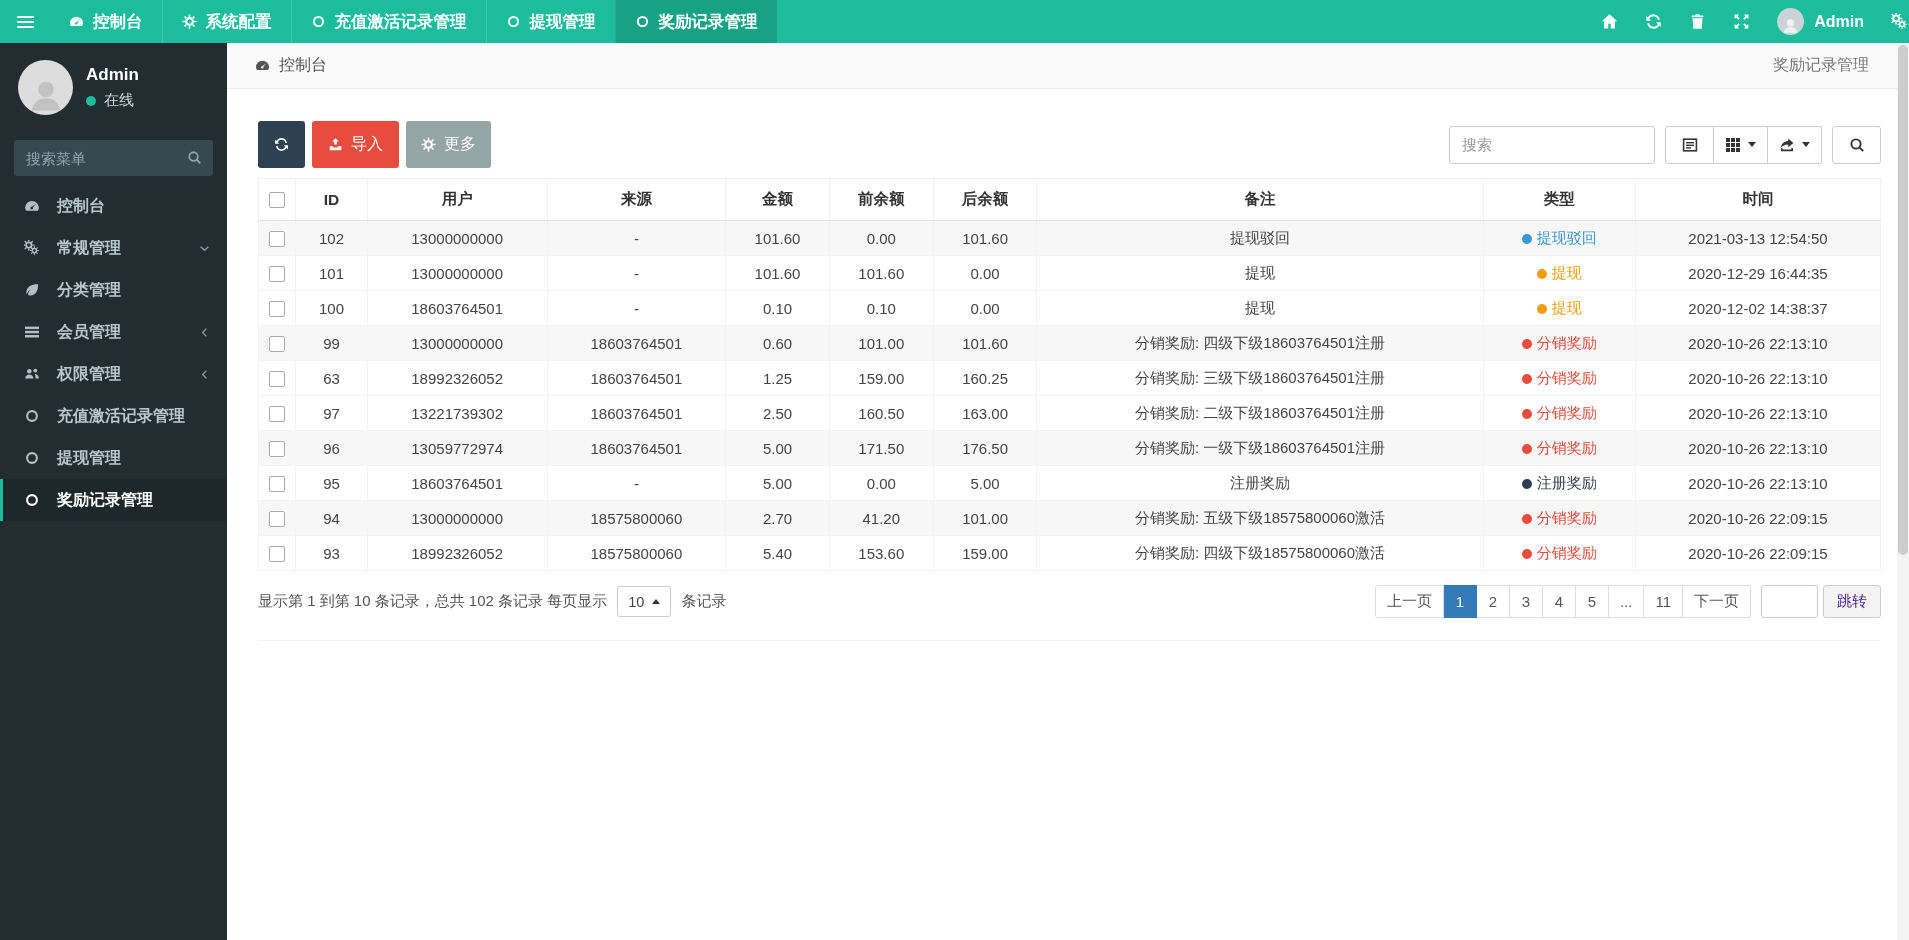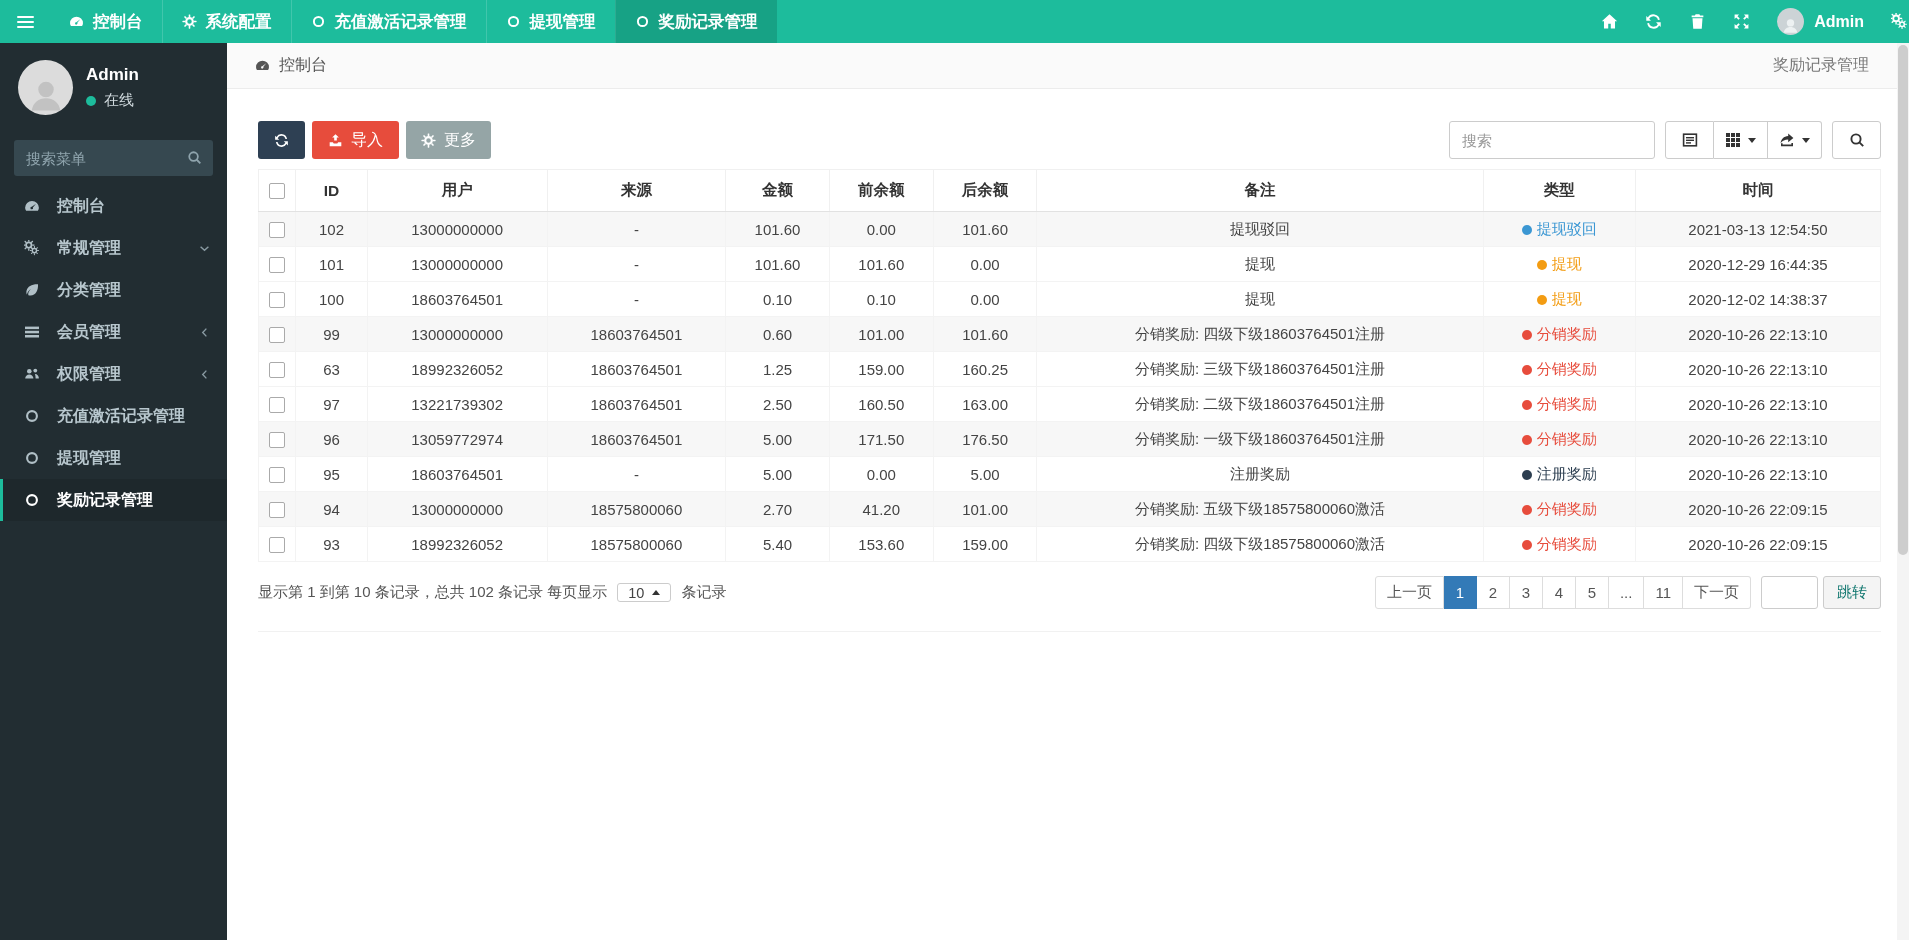--- a/index.html
+++ b/index.html
@@ -54,21 +54,21 @@
   .main{position:absolute;left:227px;top:43px;width:1682px;height:897px;background:#fff}
   .crumb{height:46px;background:#fafafa;border-bottom:1px solid #ececec;display:flex;align-items:center;justify-content:space-between;padding:0 40px 0 28px;font-size:16px;color:#555}
   .crumb-left{display:flex;align-items:center;gap:9px}
   .crumb-left .ic{width:15px;height:15px;color:#555}
   .crumb-left .ic svg{width:100%;height:100%}
   .crumb-right{color:#777}
 
   .content{padding:32px 28px 0 31px}
   .toolbar{display:flex;justify-content:space-between;align-items:center}
   .left-btns{display:flex;gap:7px}
-  .btn{height:38px;border:none;border-radius:3px;color:#fff;font-size:16px;font-weight:400;display:inline-flex;align-items:center;justify-content:center;gap:8px;cursor:pointer;font-family:inherit}
+  .btn{height:47px;border:none;border-radius:3px;color:#fff;font-size:16px;font-weight:400;display:inline-flex;align-items:center;justify-content:center;gap:8px;cursor:pointer;font-family:inherit}
   .btn .ic{width:15px;height:15px}
   .btn .ic svg{width:100%;height:100%}
   .btn-refresh{width:47px;background:#2e4053}
   .btn-import{background:#e74c3c;padding:0 16px}
   .btn-more{background:#95a5a6;padding:0 15px}
   .right-tools{display:flex;align-items:center;gap:10px}
   .search-input{width:206px;height:38px;border:1px solid #ccc;border-radius:3px;padding:0 12px;font-size:15px;color:#333;font-family:inherit}
   .search-input::placeholder{color:#999}
   .btn-group{display:flex}
   .tool-btn{height:38px;min-width:49px;background:#fff;border:1px solid #ccc;display:flex;align-items:center;justify-content:center;gap:7px;color:#333;cursor:pointer;padding:0 11px}
@@ -87,31 +87,31 @@
   .grid td{height:35px;text-align:center;font-size:15px;color:#444;border:1px solid #f3f3f3}
   .grid tr.striped td{background:#f7f7f7}
   .c0{width:2.3%}.c1{width:4.4%}.c2{width:11.1%}.c3{width:11%}.c4{width:6.4%}
   .c5{width:6.4%}.c6{width:6.4%}.c7{width:27.5%}.c8{width:9.4%}.c9{width:15.1%}
   .cb{width:16px;height:16px;border:1px solid #aaa;border-radius:2px;background:#fff;display:inline-block;vertical-align:middle;cursor:pointer}
   .dot{width:10px;height:10px;border-radius:50%;display:inline-block;margin-right:5px;vertical-align:-1px}
 
   
   .pager{display:flex;justify-content:space-between;align-items:center;margin-top:14px;padding-bottom:22px;border-bottom:1px solid #f1f1f1}
   .pager-left{display:flex;align-items:center;gap:10px;font-size:15px;color:#555}
-  .page-size{display:flex;align-items:center;gap:8px;border:1px solid #ccc;border-radius:3px;height:19px;padding:0 10px;background:#fff;color:#444;font-size:14.5px;cursor:pointer}
+  .page-size{display:flex;align-items:center;gap:8px;border:1px solid #ccc;border-radius:3px;height:31px;padding:0 10px;background:#fff;color:#444;font-size:14.5px;cursor:pointer}
   .pager-right{display:flex;align-items:center;gap:10px}
   .pages{display:flex}
   .page-btn{min-width:33px;height:33px;border:1px solid #ddd;border-left:none;display:flex;align-items:center;justify-content:center;font-size:15px;color:#555;background:#fff;cursor:pointer;padding:0 11px}
   .page-btn:first-child{border-left:1px solid #ddd;border-radius:3px 0 0 3px}
   .page-btn:last-child{border-radius:0 3px 3px 0}
   .page-btn.active{background:#337ab7;border-color:#337ab7;color:#fff}
   .page-btn.ellipsis{cursor:default}
   .jump-wrap{display:flex;gap:5px;align-items:center}
   .jump-input{width:57px;height:33px;border:1px solid #ccc;border-radius:3px;font-family:inherit;padding:0 6px;font-size:15px}
-  .jump-btn{height:33px;padding:0 13px;border:1px solid #ccc;border-radius:3px;background:#f4f4f4;font-size:15px;color:#0f766e;cursor:pointer;font-family:inherit}
+  .jump-btn{height:33px;padding:0 13px;border:1px solid #ccc;border-radius:3px;background:#f4f4f4;font-size:15px;color:#4c1d95;cursor:pointer;font-family:inherit}
 
   
   .scrollbar{position:absolute;right:0;top:43px;width:12px;height:897px;background:#f4f4f4;z-index:7}
   .scroll-thumb{position:absolute;top:2px;left:1px;width:10px;height:510px;background:#cdcdcd;border-radius:5px;cursor:pointer}
 </style>
 </head>
 <body>
 
 <header class="navbar">
   <div class="nav-left">

